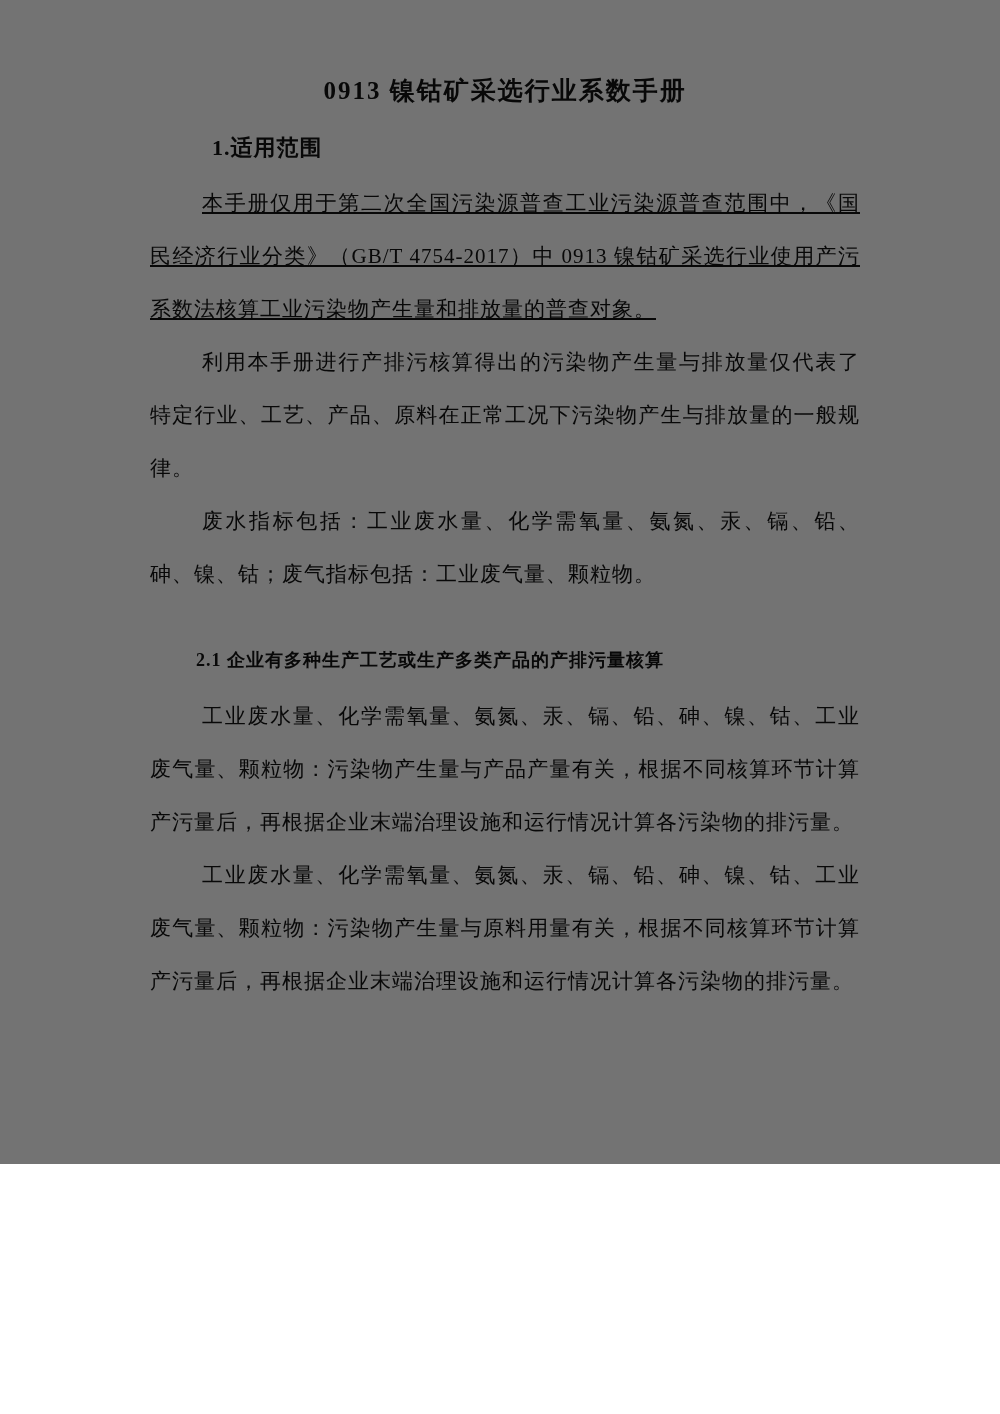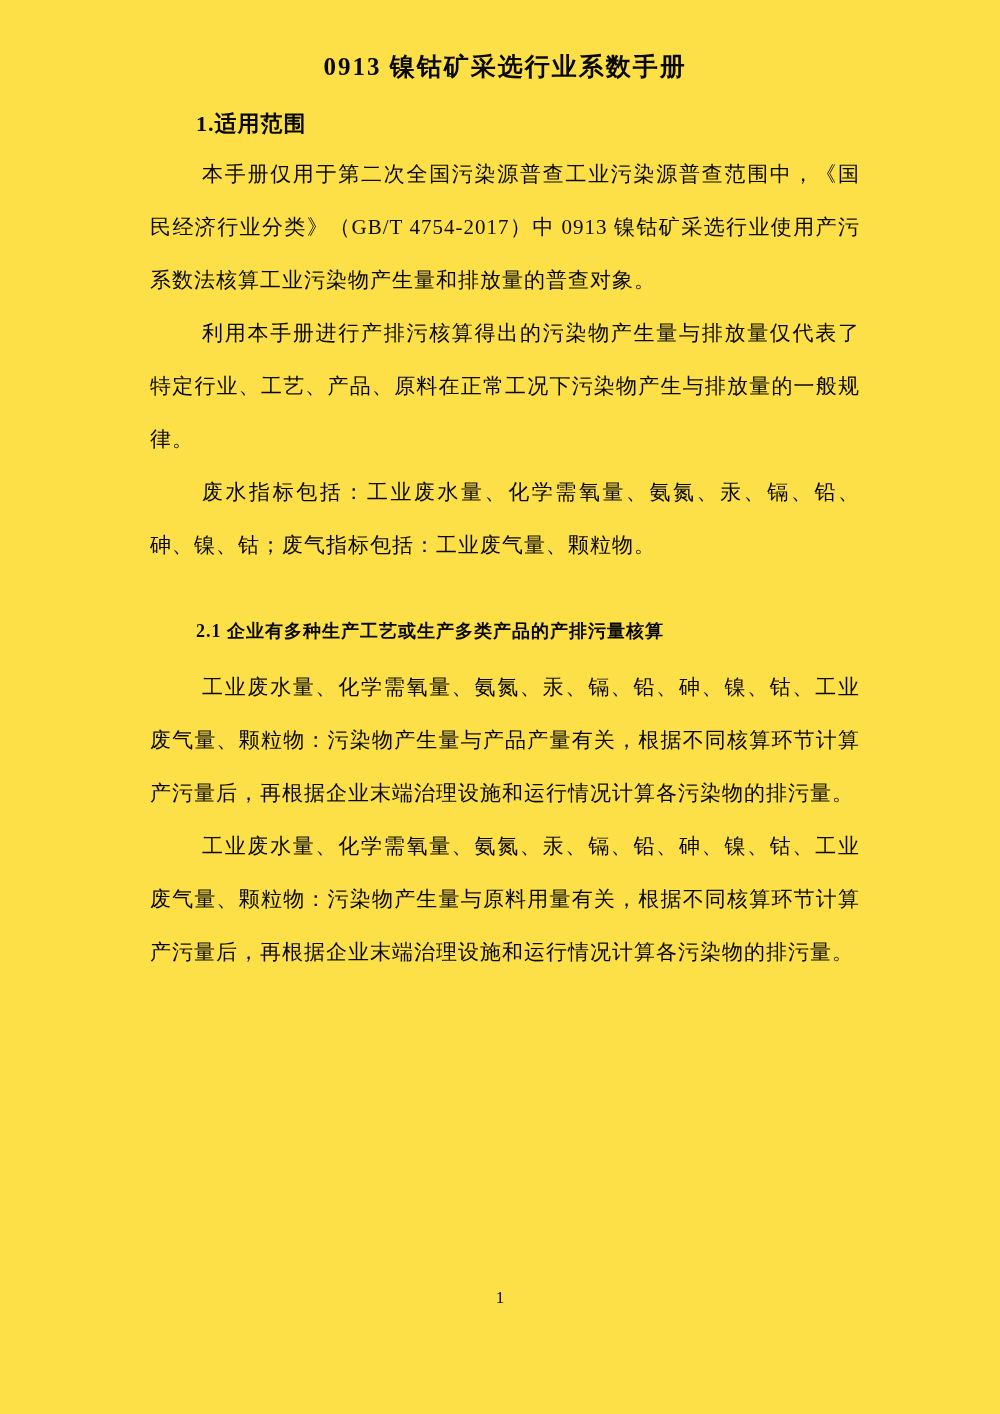--- a/index.html
+++ b/index.html
@@ -1,37 +1,37 @@
 <!DOCTYPE html>
 <html lang="zh"><head>
 <meta charset="utf-8">
 <style>
   html, body { margin: 0; padding: 0; background: #ffffff; }
   .page {
     position: relative;
     width: 1000px;
-    height: 1414px;
+    height: 1164px;
     margin: 0 auto;
-    background: #fde047;
+    background: #737373;
     box-sizing: border-box;
-    padding: 52px 140px 0 150px;
+    padding: 76px 140px 0 150px;
     font-family: "Liberation Serif", serif;
     color: #080808;
   }
   .doc-title {
     margin: 0;
     font-size: 25px;
     font-weight: 700;
     line-height: 30px;
     text-align: center;
     letter-spacing: 2px;
     white-space: nowrap;
   }
   .sec-heading {
-    margin: 0;
+    margin: 16px;
     padding-left: 46px;
     font-size: 22px;
     font-weight: 700;
     line-height: 27px;
     letter-spacing: 1px;
   }
   .h-sec1 { margin-top: 28px; }
   .h-sec2 { margin-top: 31px; }
   .sub-heading {
     margin: 46px 0 0 0;
@@ -44,21 +44,21 @@
   .body-par {
     margin: 0;
     font-size: 21px;
     line-height: 53px;
     text-align: justify;
     text-justify: inter-ideograph;
     text-align-last: left;
     text-indent: 52px;
     letter-spacing: 1px;
   }
-  .p-first { margin-top: 11px; }
+  .p-first { margin-top: 11px; text-decoration: underline; }
   .p-after-sub { margin-top: 16px; }
   .page-num {
     position: absolute;
     left: 0;
     top: 1288px;
     width: 100%;
     text-align: center;
     font-size: 17px;
     color: #080808;
   }

